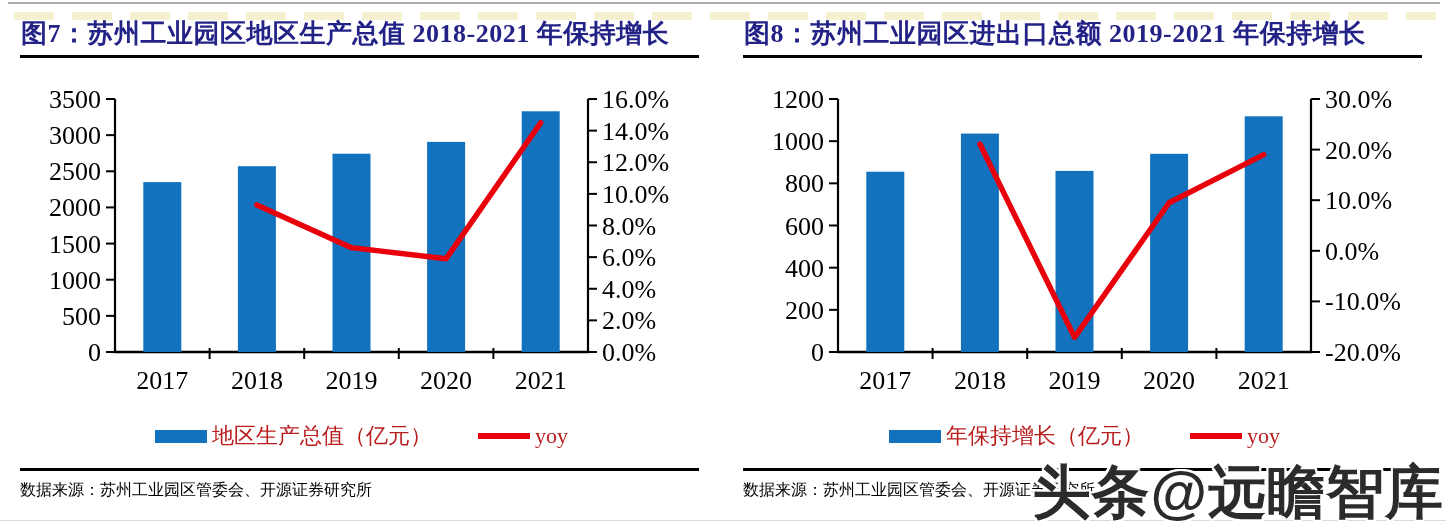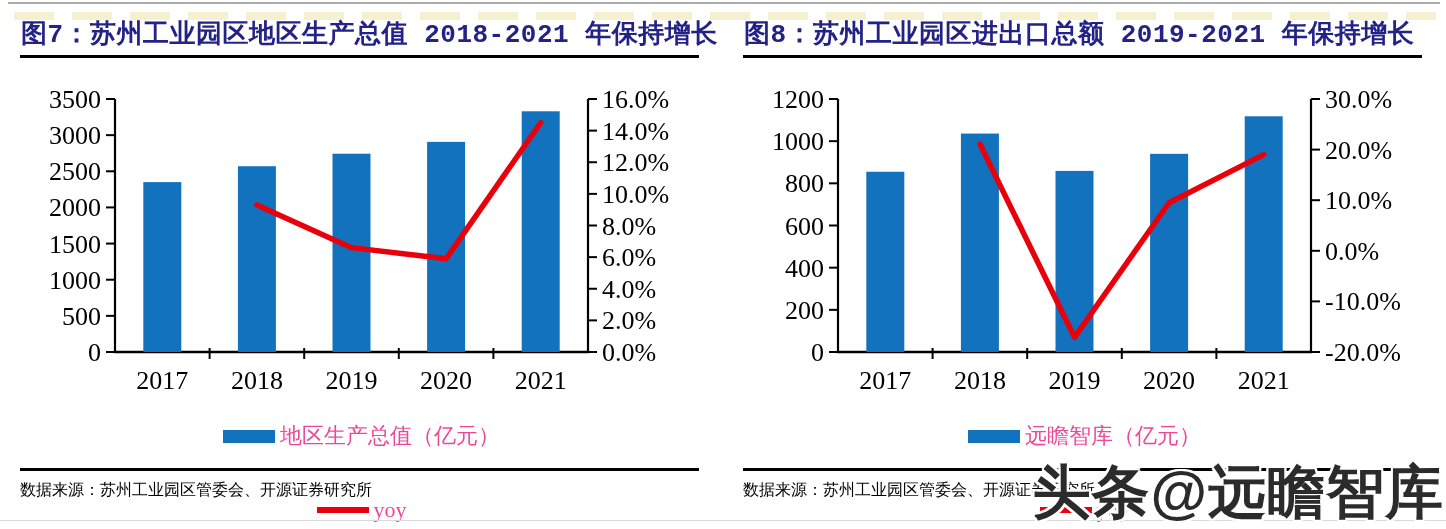--- a/index.html
+++ b/index.html
@@ -15,29 +15,29 @@
   }
   .bottom-rule{position:absolute;top:520px;left:0;width:100%;height:1px;background:#d9d9d9}
 
   .column{position:absolute;top:0;width:723px;height:529px}
   #col-0{left:0}
   #col-1{left:723px}
 
   .fig-title{
     position:absolute;top:16px;left:21px;right:8px;
     font-size:26px;font-weight:bold;color:#232287;
-    letter-spacing:0.5px;white-space:nowrap;font-family:Liberation Mono, monospace;
+    letter-spacing:0.5px;white-space:nowrap;
   }
   .title-rule{position:absolute;top:55px;left:20px;right:24px;height:3px;background:#000}
   .chart-svg{position:absolute;top:69px;left:0}
 
   .legend{
     position:absolute;top:421px;left:0;right:0;
     display:flex;justify-content:center;align-items:center;gap:46px;
-    font-size:22px;color:#ec4899;flex-direction:column;
+    font-size:22px;color:#b91c1c;
   }
   .legend-item{display:flex;align-items:center;gap:5px}
   .swatch-bar{width:52px;height:13px;background:#1272be}
   .swatch-line{width:52px;height:6px;background:#e8000b}
 
   .source-rule{position:absolute;top:468px;left:20px;right:24px;height:3px;background:#000}
   .fig-source{position:absolute;top:480px;left:20px;font-size:16px;color:#000;white-space:nowrap}
 
   .watermark{
     position:absolute;right:2px;top:454px;z-index:5;
@@ -186,21 +186,21 @@
         <rect x="237.89999999999998" y="64.57666666666668" width="38" height="218.42333333333332" fill="#1272be"></rect>
         <rect x="332.5" y="101.89416666666668" width="38" height="181.10583333333332" fill="#1272be"></rect>
         <rect x="427.09999999999997" y="84.81666666666666" width="38" height="198.18333333333334" fill="#1272be"></rect>
         <rect x="521.7" y="47.28833333333333" width="38" height="235.71166666666667" fill="#1272be"></rect>
       </g>
       <polyline points="256.9,75.03399999999999 351.5,268.326 446.09999999999997,133.73000000000002 540.7,85.66" fill="none" stroke="#e8000b" stroke-width="5.5" stroke-linecap="round" stroke-linejoin="round"></polyline>
     </svg>
   <div class="legend">
     <div class="legend-item">
       <span class="swatch-bar" style="background: rgb(18, 114, 190);"></span>
-      <span>远瞻智库（亿元）</span>
+      <span>年保持增长（亿元）</span>
     </div>
     <div class="legend-item">
       <span class="swatch-line" style="background: rgb(232, 0, 11);"></span>
       <span>yoy</span>
     </div>
   </div>
   <div class="source-rule"></div>
   <div class="fig-source">数据来源：苏州工业园区管委会、开源证券研究所</div>
 </div>
 

